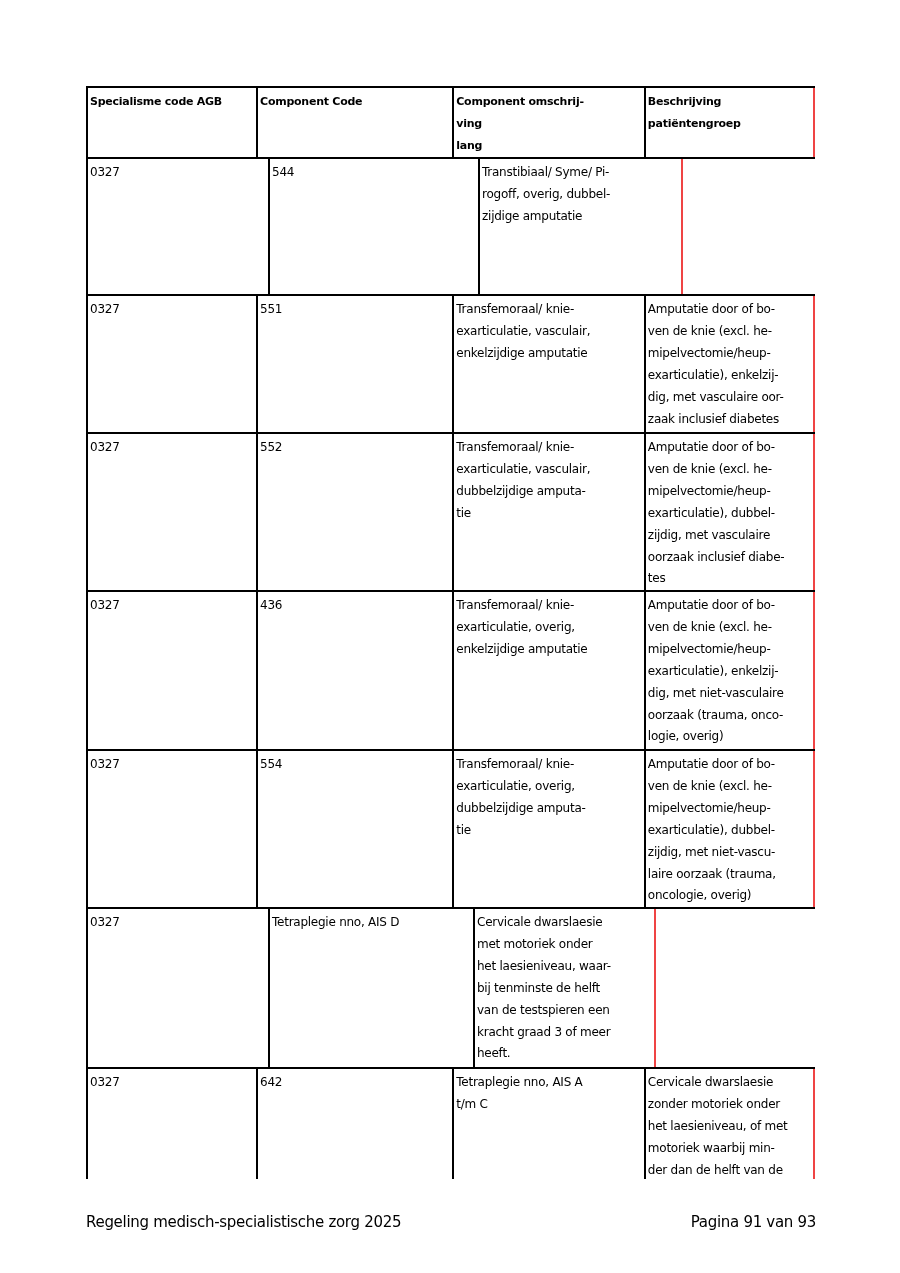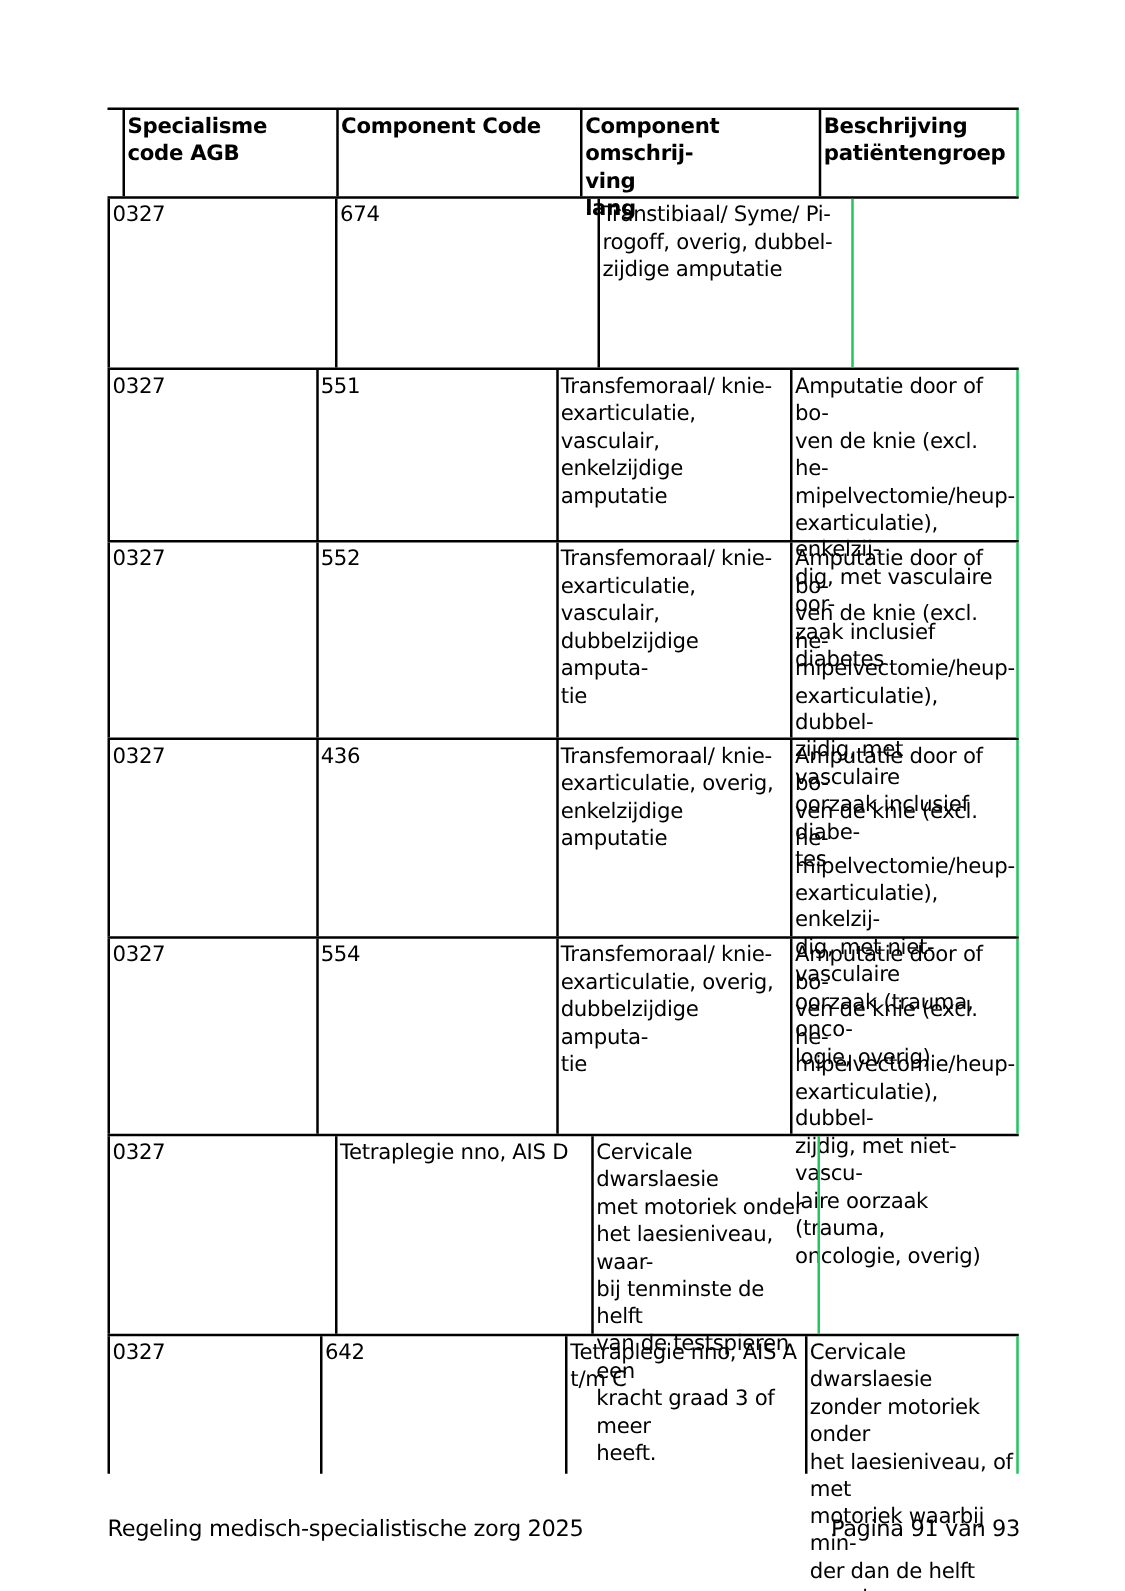--- a/index.html
+++ b/index.html
@@ -2,48 +2,48 @@
 <html><head>
   <meta charset="utf-8">
   <style>
     html, body { margin: 0; padding: 0; background: #ffffff; }
     body { width: 900px; height: 1273px; position: relative; overflow: hidden;
            font-family: "DejaVu Sans", sans-serif; color: #000; }
     .tbl { position: absolute; left: 86px; top: 86px; width: 729px; }
     .row { display: flex; border-top: 2px solid #000; }
     .row.cut { height: 110px; }
     .cell { box-sizing: border-box; border-left: 2px solid #000; padding: 3px 2px 0 2px;
-            font-size: 17px; line-height: 21.9px; letter-spacing: -0.25px; }
-    .cell:last-child { border-right: 2px solid #22c55e; }
+            font-size: 12px; line-height: 21.9px; letter-spacing: -0.25px; }
+    .cell:last-child { border-right: 2px solid #ef4444; }
     .c1 { width: 182px; } .c2 { width: 210px; } .c3 { width: 205px; } .c4 { width: 183px; }
-    .hdr .cell { font-weight: bold; font-size: 17px; margin-left: 12px; }
+    .hdr .cell { font-weight: bold; font-size: 11px; }
     .r-544 { height: 135px; } .r-551 { height: 136px; } .r-552 { height: 156px; }
     .r-553 { height: 157px; } .r-554 { height: 156px; } .r-641 { height: 158px; }
     .hdr { height: 69px; }
     .ml { white-space: pre-line; }
     .footer { position: absolute; top: 1213px; left: 86px; width: 730px; display: flex;
-              justify-content: space-between; font-size: 18px; letter-spacing: -0.3px; }
+              justify-content: space-between; font-size: 15px; letter-spacing: -0.3px; }
   </style>
 </head>
 <body>
 
 <div class="tbl">
   <div class="row hdr">
     <div class="cell c1 ml">Specialisme code AGB</div>
     <div class="cell c2 ml">Component Code</div>
     <div class="cell c3 ml">Component omschrij-
 ving
 lang</div>
     <div class="cell c4 ml">Beschrijving
 patiëntengroep</div>
   </div>
 
   <div class="row r-544">
     <div class="cell c1">0327</div>
-    <div class="cell c2">674</div>
+    <div class="cell c2">544</div>
     <div class="cell c3 ml">Transtibiaal/ Syme/ Pi-
 rogoff, overig, dubbel-
 zijdige amputatie</div>
   </div>
 
   <div class="row r-551">
     <div class="cell c1">0327</div>
     <div class="cell c2">551</div>
     <div class="cell c3 ml">Transfemoraal/ knie-
 exarticulatie, vasculair,

